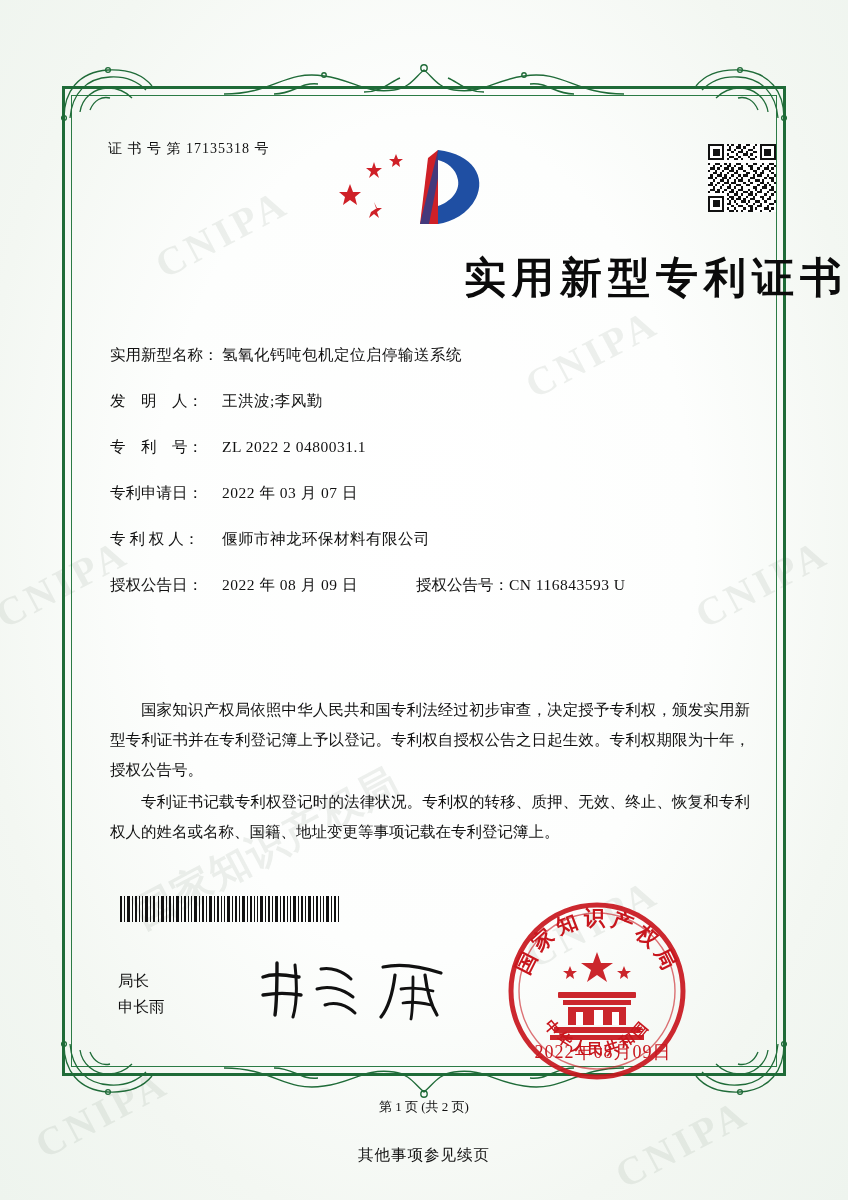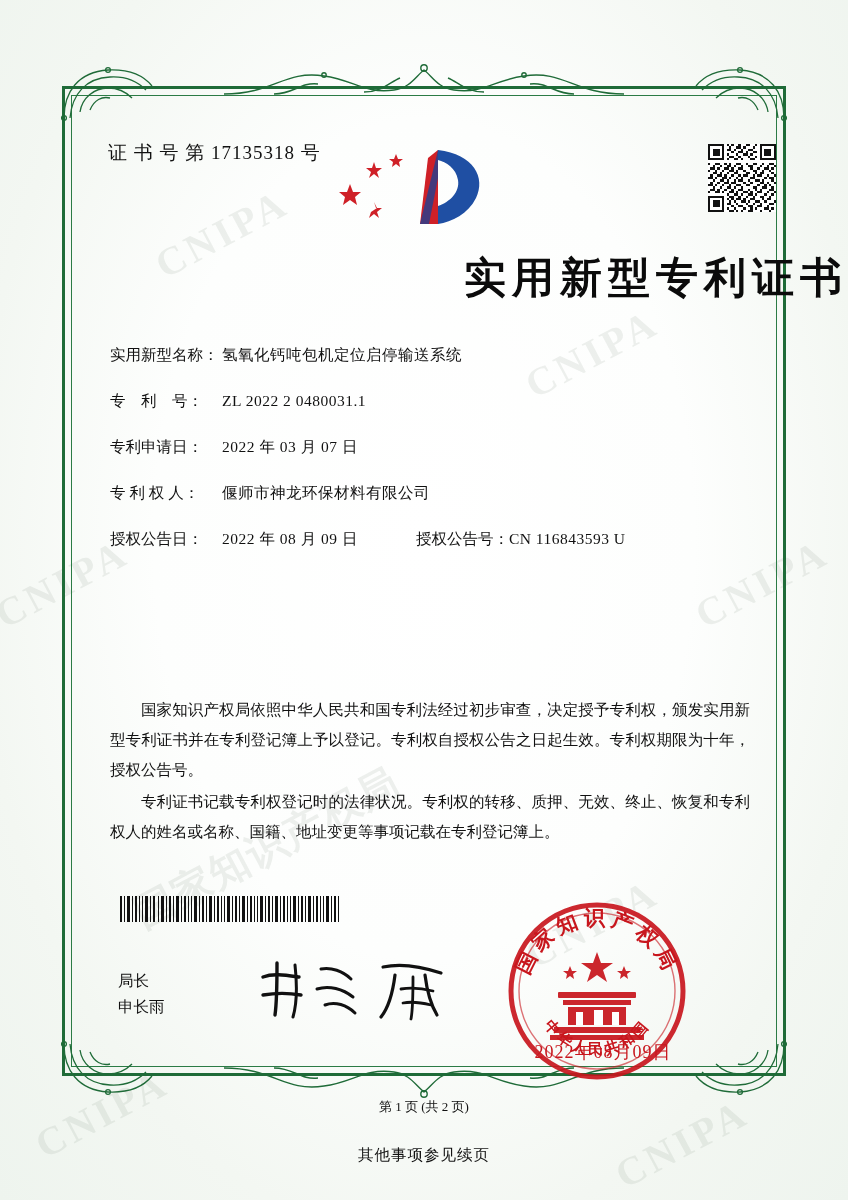--- a/index.html
+++ b/index.html
@@ -84,21 +84,21 @@
 
   
   .content {
     position: absolute;
     left: 90px; top: 120px;
     width: 668px;
   }
 
   .cert-no {
     font-family: "Liberation Serif", "DejaVu Serif", serif;
-    font-size: 19px;
+    font-size: 14px;
     color: #111;
     letter-spacing: 1px;
     margin-left: 18px;
     margin-top: 20px;
   }
 
   .qr {
     position: absolute;
     right: 72px;
     top: 144px;
@@ -561,20 +561,24 @@
   </div>
 
   <div class="doc-title">实用新型专利证书</div>
 
   <div class="fields">
     <div class="field-row">
       <span class="field-label">实用新型名称：</span>
       <span class="field-value">氢氧化钙吨包机定位启停输送系统</span>
     </div>
     <div class="field-row">
+      <span class="field-label">发　明　人：</span>
+      <span class="field-value">王洪波;李风勤</span>
+    </div>
+    <div class="field-row">
       <span class="field-label">专　利　号：</span>
       <span class="field-value mono">ZL 2022 2 0480031.1</span>
     </div>
     <div class="field-row">
       <span class="field-label">专利申请日：</span>
       <span class="field-value">2022 年 03 月 07 日</span>
     </div>
     <div class="field-row">
       <span class="field-label">专 利 权 人：</span>
       <span class="field-value">偃师市神龙环保材料有限公司</span>

